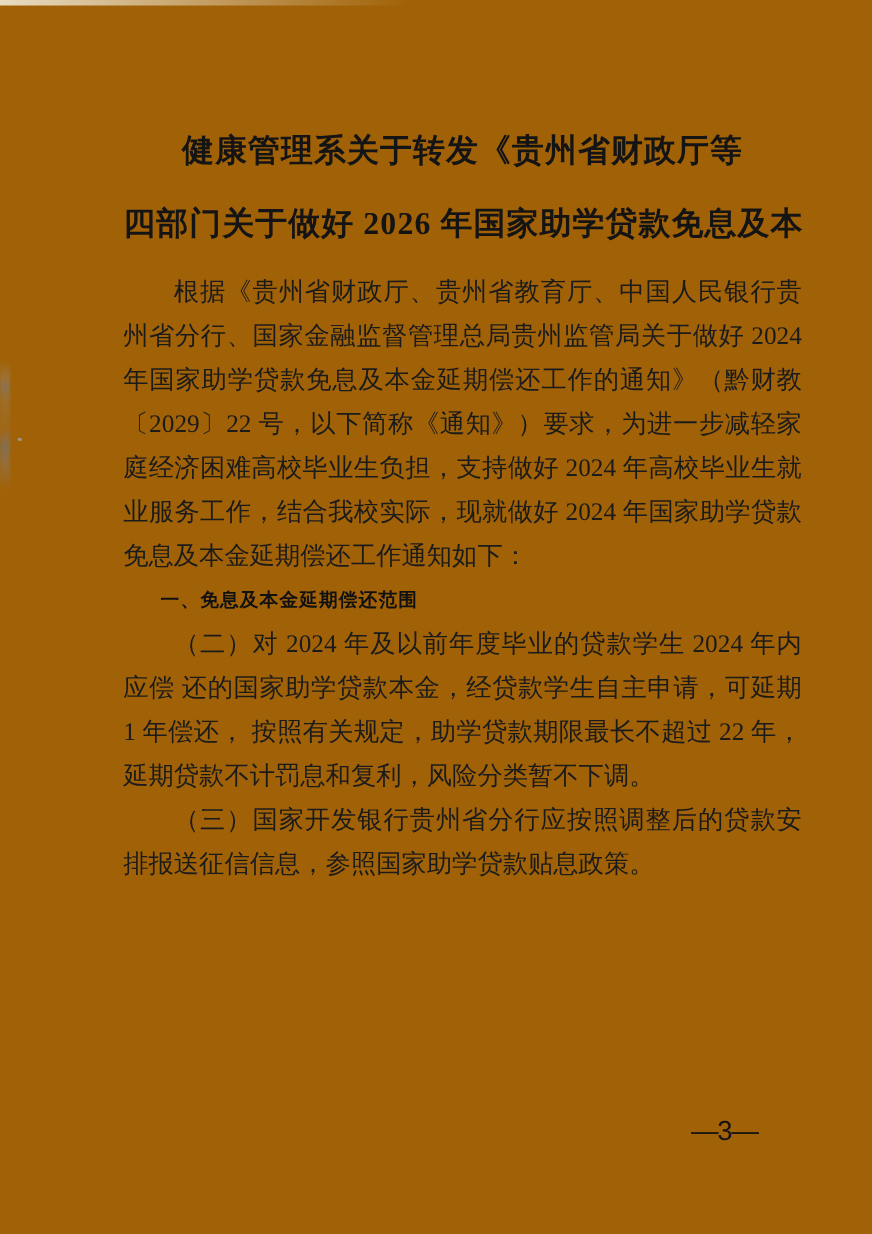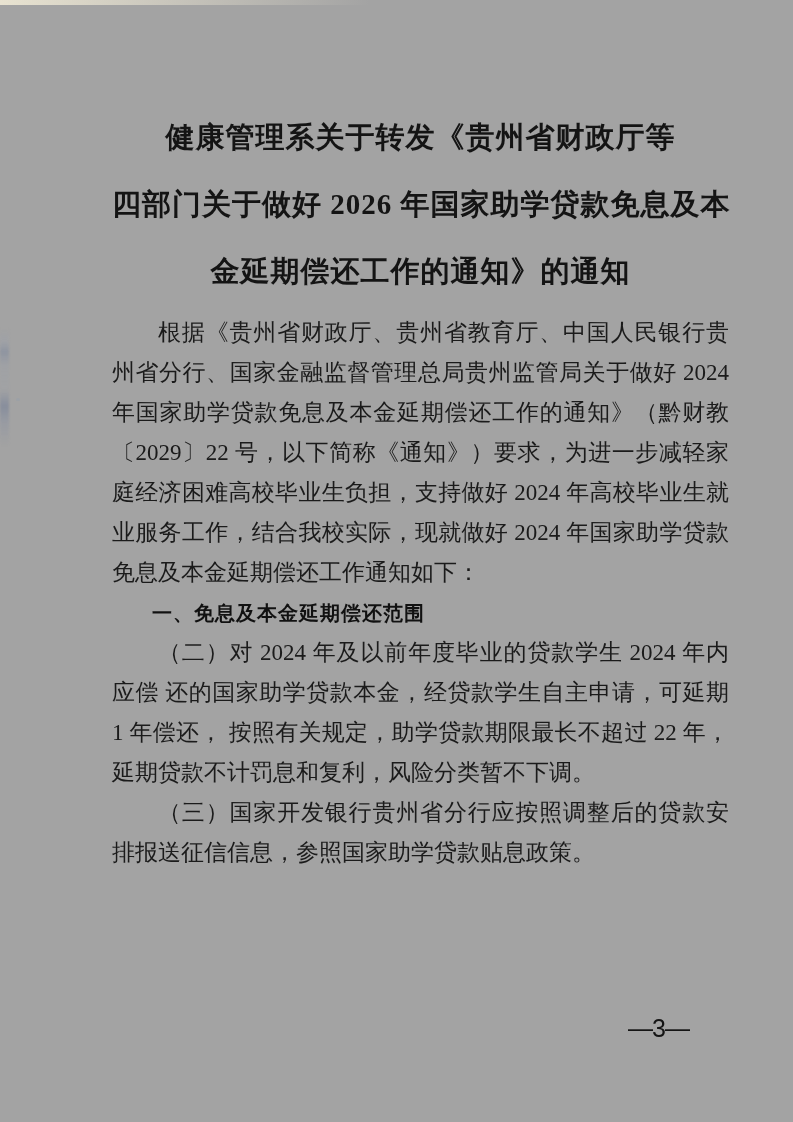--- a/index.html
+++ b/index.html
@@ -5,21 +5,21 @@
   html, body {
     margin: 0;
     padding: 0;
     background: #ffffff;
   }
   .page {
     position: relative;
     width: 793px;
     height: 1122px;
     margin: 0 auto;
-    background: #a3a3a3;
+    background: #a16207;
     overflow: hidden;
     font-family: "Liberation Serif", "DejaVu Serif", serif;
     color: #181818;
   }
   
   .edge-smudge {
     position: absolute;
     left: 0;
     top: 328px;
     width: 9px;
@@ -82,21 +82,21 @@
     text-justify: inter-ideograph;
     color: #1b1b1b;
   }
   .para {
     margin: 0;
     text-indent: 2em;
   }
   .para.heading {
     font-family: "Liberation Sans", "DejaVu Sans", sans-serif;
     font-weight: 700;
-    font-size: 20px;
+    font-size: 17px;
     letter-spacing: 1px;
     color: #111;
   }
   .page-number {
     position: absolute;
     top: 1014px;
     right: 104px;
     font-size: 25px;
     line-height: 28px;
     letter-spacing: -1px;
@@ -111,21 +111,20 @@
 
   <div class="top-strip"></div>
   <div class="edge-smudge"></div>
   <div class="edge-speck"></div>
 
   <div class="content">
 
     <h1 class="doc-title">
       <span class="title-line">健康管理系关于转发《贵州省财政厅等</span>
       <span class="title-line">四部门关于做好 2026 年国家助学贷款免息及本</span>
-      <span class="title-line">金延期偿还工作的通知》的通知</span>
     </h1>
 
     <div class="body-text">
       <p class="para">根据《贵州省财政厅、贵州省教育厅、中国人民银行贵州省分行、国家金融监督管理总局贵州监管局关于做好 2024 年国家助学贷款免息及本金延期偿还工作的通知》（黔财教〔2029〕22 号，以下简称《通知》）要求，为进一步减轻家庭经济困难高校毕业生负担，支持做好 2024 年高校毕业生就业服务工作，结合我校实际，现就做好 2024 年国家助学贷款免息及本金延期偿还工作通知如下：</p>
       <p class="para heading">一、免息及本金延期偿还范围</p>
       <p class="para">（二）对 2024 年及以前年度毕业的贷款学生 2024 年内应偿 还的国家助学贷款本金，经贷款学生自主申请，可延期 1 年偿还， 按照有关规定，助学贷款期限最长不超过 22 年，延期贷款不计罚息和复利，风险分类暂不下调。</p>
       <p class="para">（三）国家开发银行贵州省分行应按照调整后的贷款安排报送征信信息，参照国家助学贷款贴息政策。</p>
     </div>
 
   </div>

